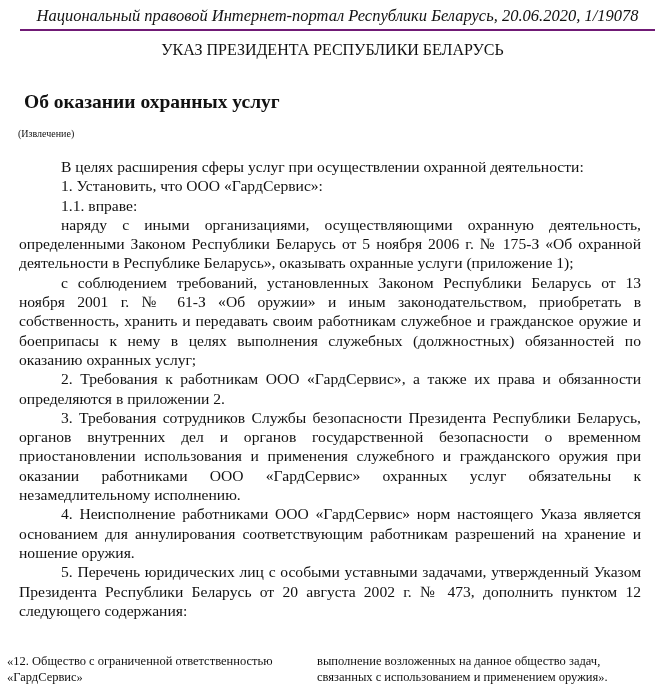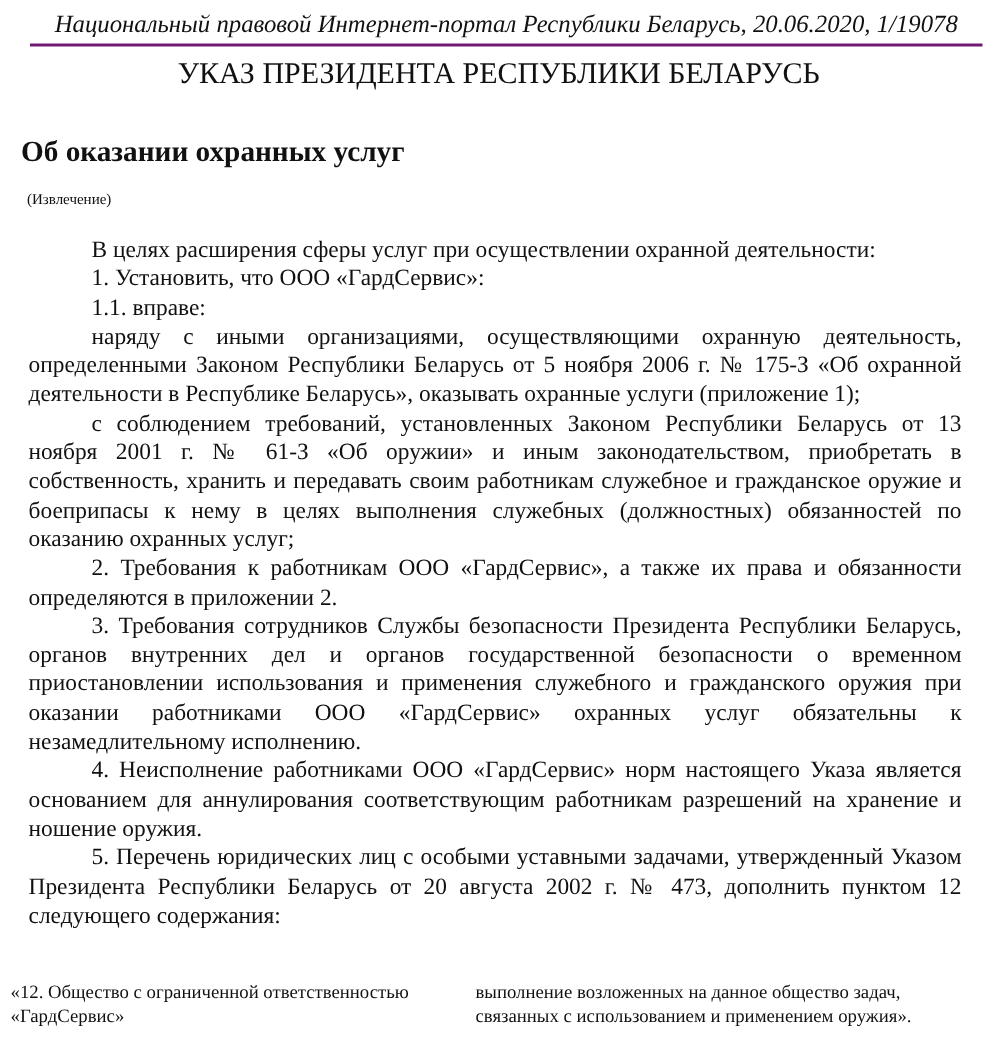--- a/index.html
+++ b/index.html
@@ -5,22 +5,22 @@
   html, body { margin: 0; padding: 0; background: #ffffff; }
   body {
     width: 665px; height: 700px; overflow: hidden; position: relative;
     font-family: "Liberation Serif", "DejaVu Serif", serif; color: #111;
   }
   .header {
     position: absolute; left: 20px; top: 6px; width: 635px;
     text-align: center; font-style: italic; font-size: 16.5px; line-height: 20px;
     padding-bottom: 3px; border-bottom: 2px solid #701a75;
   }
-  .title-block { position: absolute; left: 0; top: 40px; width: 665px; text-align: center; font-size: 20px; line-height: 19px; }
-  .doc-name { position: absolute; left: 14px; top: 91px; font-weight: bold; font-size: 19.5px; }
+  .title-block { position: absolute; left: 0; top: 40px; width: 665px; text-align: center; font-size: 16px; line-height: 19px; }
+  .doc-name { position: absolute; left: 24px; top: 91px; font-weight: bold; font-size: 19.5px; }
   .extract { position: absolute; left: 18px; top: 128px; font-size: 10px; }
   .body-text {
     position: absolute; left: 19px; top: 157px; width: 622px;
     font-size: 15.6px; line-height: 19.3px; text-align: justify;
   }
   .body-text p { margin: 0; text-indent: 42px; }
   .table { position: absolute; left: 7px; top: 654px; width: 630px; font-size: 12.5px; line-height: 15.5px; display: flex; }
   .table .col1 { width: 310px; }
   .table .col2 { width: 320px; }
 </style>

